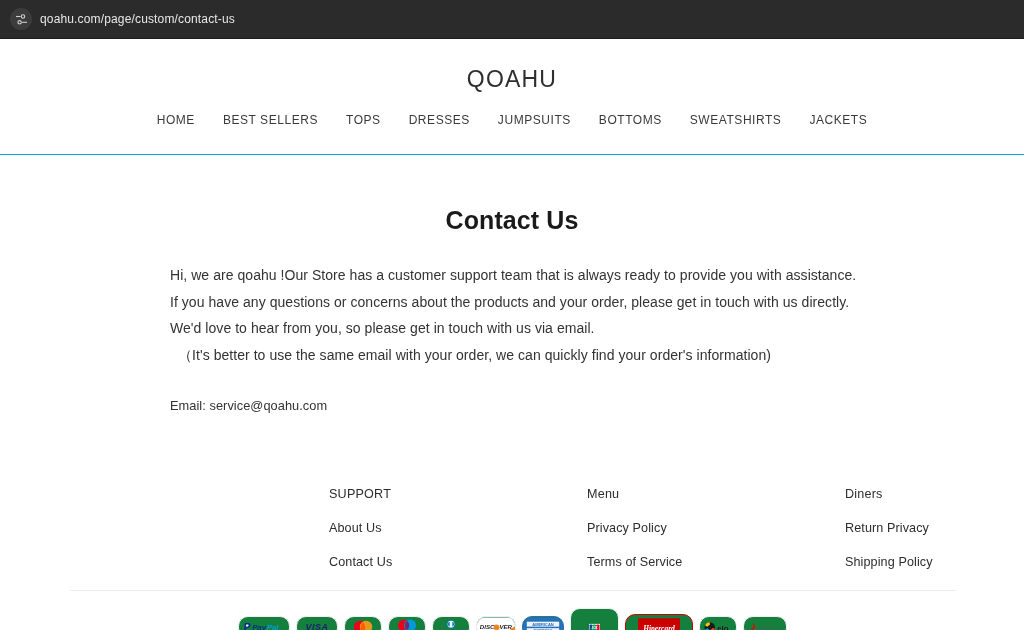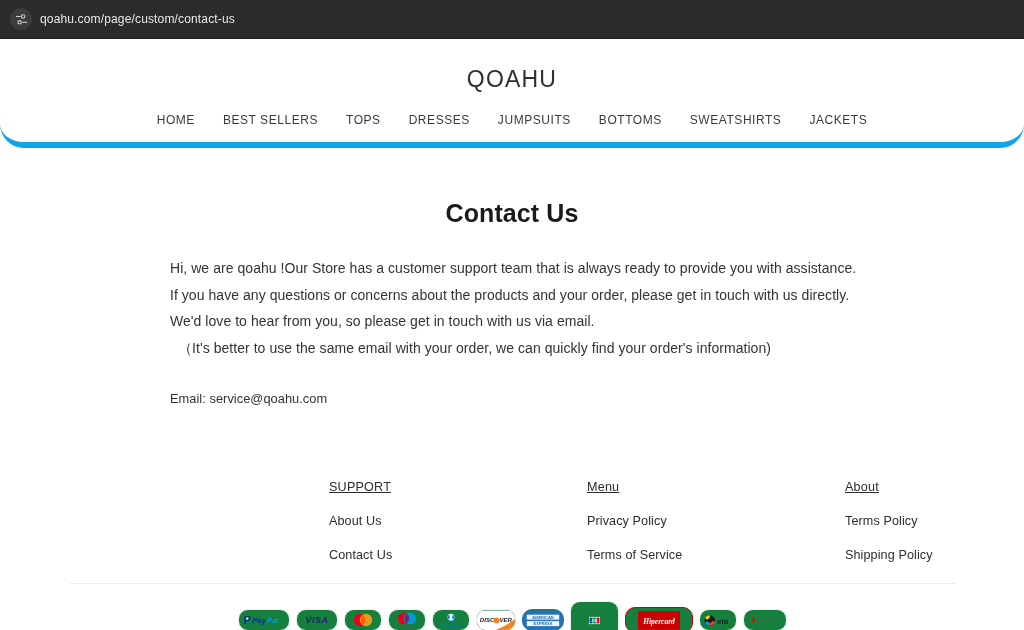--- a/index.html
+++ b/index.html
@@ -49,24 +49,23 @@
   
   .page {
     width: 1024px;
     height: 591px;
     background: #ffffff;
     position: relative;
   }
 
   
   .site-header {
-    border-bottom: 6px solid #0ea5e9;
+    border-bottom: 1px solid #0ea5e9;
     padding-top: 18px;
-    padding-bottom: 0;
-    border-radius: 24px;
+    padding-bottom: 12px;
   }
   .brand {
     text-align: center;
     font-size: 23px;
     letter-spacing: 1.2px;
     color: #2f2f2f;
     font-weight: 400;
     line-height: 30px;
     padding-top: 7px;
   }
@@ -125,21 +124,20 @@
     margin-top: 74px;
     padding-left: 329px;
   }
   .footer-col { width: 258px; }
   .footer-col:last-child { width: auto; }
   .footer-col-title {
     font-size: 12.6px;
     color: #2d2d2d;
     letter-spacing: 0.2px;
     margin-bottom: 20px;
-    text-decoration: underline;
   }
   .footer-link {
     display: block;
     font-size: 12.6px;
     color: #2d2d2d;
     text-decoration: none;
     letter-spacing: 0.1px;
     margin-bottom: 20px;
     cursor: pointer;
   }
@@ -223,22 +221,22 @@
       <a class="footer-link">Contact Us</a>
     </div>
 
     <div class="footer-col">
       <div class="footer-col-title">Menu</div>
       <a class="footer-link">Privacy Policy</a>
       <a class="footer-link">Terms of Service</a>
     </div>
 
     <div class="footer-col">
-      <div class="footer-col-title">About</div>
-      <a class="footer-link">Terms Policy</a>
+      <div class="footer-col-title">Diners</div>
+      <a class="footer-link">Return Privacy</a>
       <a class="footer-link">Shipping Policy</a>
     </div>
   </div>
 
   <div class="footer-divider"></div>
 
   <div class="payments">
 
     <div class="badge" style="width:52px">
       <svg width="46" height="13" viewBox="0 0 46 13">

